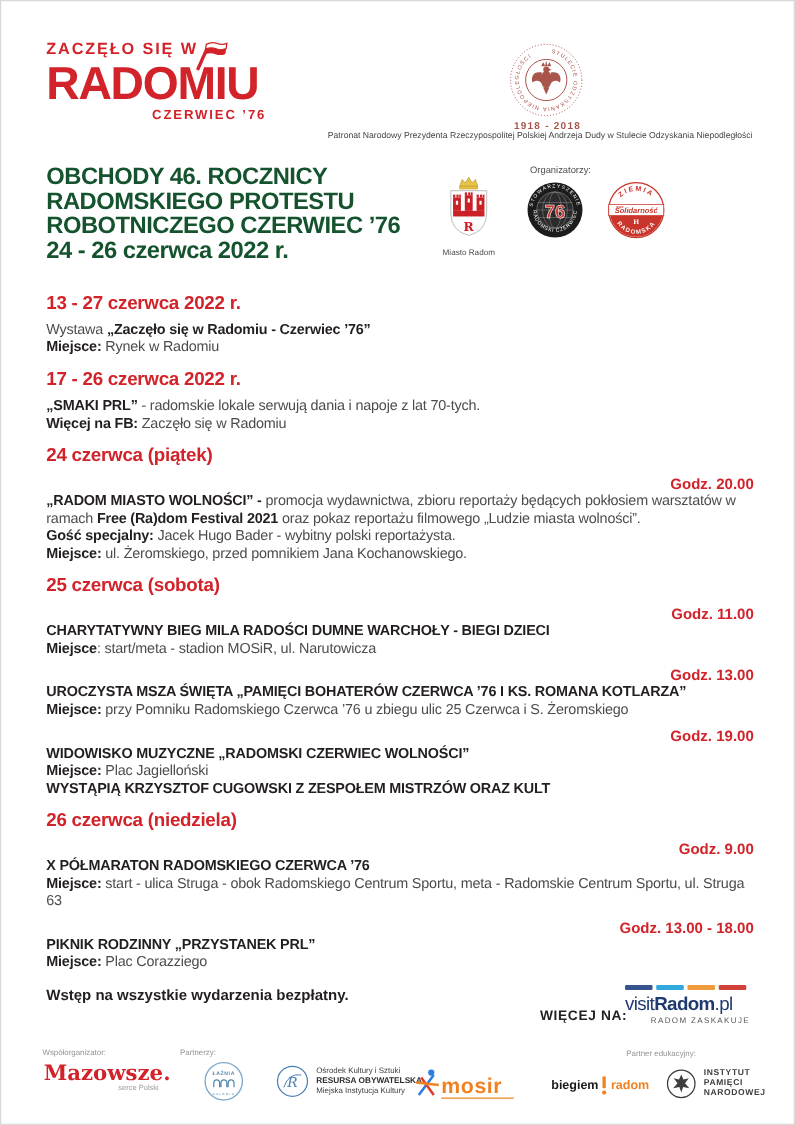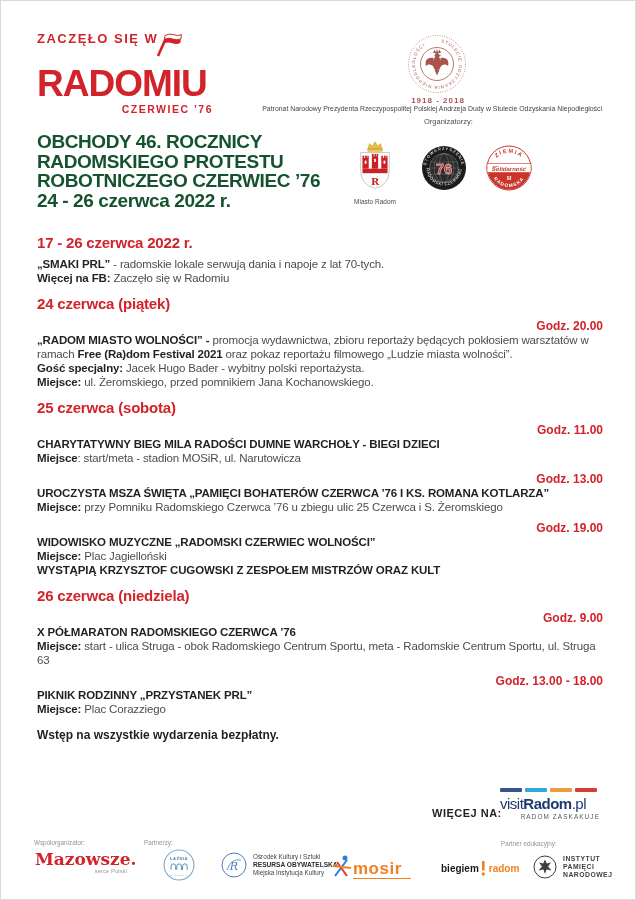--- a/index.html
+++ b/index.html
@@ -4,36 +4,36 @@
 <style>
   html,body{margin:0;padding:0;background:#fff;}
   .page{position:relative;width:636px;height:900px;background:#ffffff;overflow:hidden;
         box-sizing:border-box;border:1px solid #d9d9d9;
         font-family:"Liberation Sans",sans-serif;color:#231f20;}
   .abs{position:absolute;}
 
   
   .brand{left:36px;top:30px;width:178px;color:#d2232a;}
   .brand-top{font-weight:800;font-size:13px;letter-spacing:1.5px;}
-  .brand-name{font-weight:800;font-size:37px;letter-spacing:-1px;line-height:38px;margin-top:19px;}
+  .brand-name{font-weight:800;font-size:37px;letter-spacing:-1px;line-height:38px;margin-top:2px;}
   .brand-sub{font-weight:800;font-size:10.5px;letter-spacing:1.5px;text-align:right;padding-right:2px;}
   .brand-flag{position:absolute;left:116px;top:2px;}
 
   
   .emblem{left:406px;top:33px;}
   .emblem-years{left:406px;top:95px;width:62px;text-align:center;
                 font-weight:700;font-size:8px;letter-spacing:1px;color:#a9554c;}
   .patronage{right:33px;top:104px;font-size:6.9px;color:#454545;white-space:nowrap;}
 
   
   .title{left:36px;top:131px;color:#14532d;font-weight:800;font-size:19px;
          line-height:19.5px;letter-spacing:-0.4px;}
 
   
-  .org-label{left:423px;top:116px;font-size:7.5px;color:#4d4d4d;}
+  .org-label{left:423px;top:130px;font-size:7.5px;color:#4d4d4d;}
   .logo-radom{left:346px;top:139px;width:56px;text-align:center;}
   .logo-radom .cap{font-size:6.5px;color:#4c4c4c;margin-top:2px;}
   .logo-76{left:420px;top:144px;}
   .logo-ziemia{left:485px;top:144px;}
 
   
   .events{left:36px;top:233px;width:566px;}
   .events h2{font-size:15px;line-height:17px;font-weight:700;color:#d2232a;
              letter-spacing:-0.2px;margin:10px 0 6px;}
   .events section:first-child h2{margin-top:0;}
@@ -187,20 +187,25 @@
     <text x="7" y="21.8" font-size="2.2" font-weight="bold" fill="#c9342b" font-family="Liberation Sans,sans-serif">NSZZ</text>
     <text x="23" y="25.6" text-anchor="middle" font-size="6" font-weight="bold" font-style="italic" fill="#c9342b" font-family="Liberation Sans,sans-serif">Solidarność</text>
     <text x="23" y="34.5" text-anchor="middle" font-size="5" font-weight="bold" fill="#ffffff" font-family="DejaVu Serif,serif">H</text>
     <text font-size="4.8" font-weight="bold" fill="#ffffff" letter-spacing="1" font-family="Liberation Sans,sans-serif">
       <textPath href="#zbot" startOffset="50%" text-anchor="middle">RADOMSKA</textPath>
     </text>
   </svg>
 
   <div class="abs events">
 
+    <section>
+      <h2>13 - 27 czerwca 2022 r.</h2>
+      <p class="line"><span>Wystawa </span><span class="b">„Zaczęło się w Radomiu - Czerwiec ’76”</span></p>
+      <p class="line"><span class="b">Miejsce:</span><span> Rynek w Radomiu</span></p>
+    </section>
 
     <section>
       <h2>17 - 26 czerwca 2022 r.</h2>
       <p class="line"><span class="b">„SMAKI PRL”</span><span> - radomskie lokale serwują dania i napoje z lat 70-tych.</span></p>
       <p class="line"><span class="b">Więcej na FB:</span><span> Zaczęło się w Radomiu</span></p>
     </section>
 
     <section>
       <h2>24 czerwca (piątek)</h2>
       <p class="time">Godz. 20.00</p>

